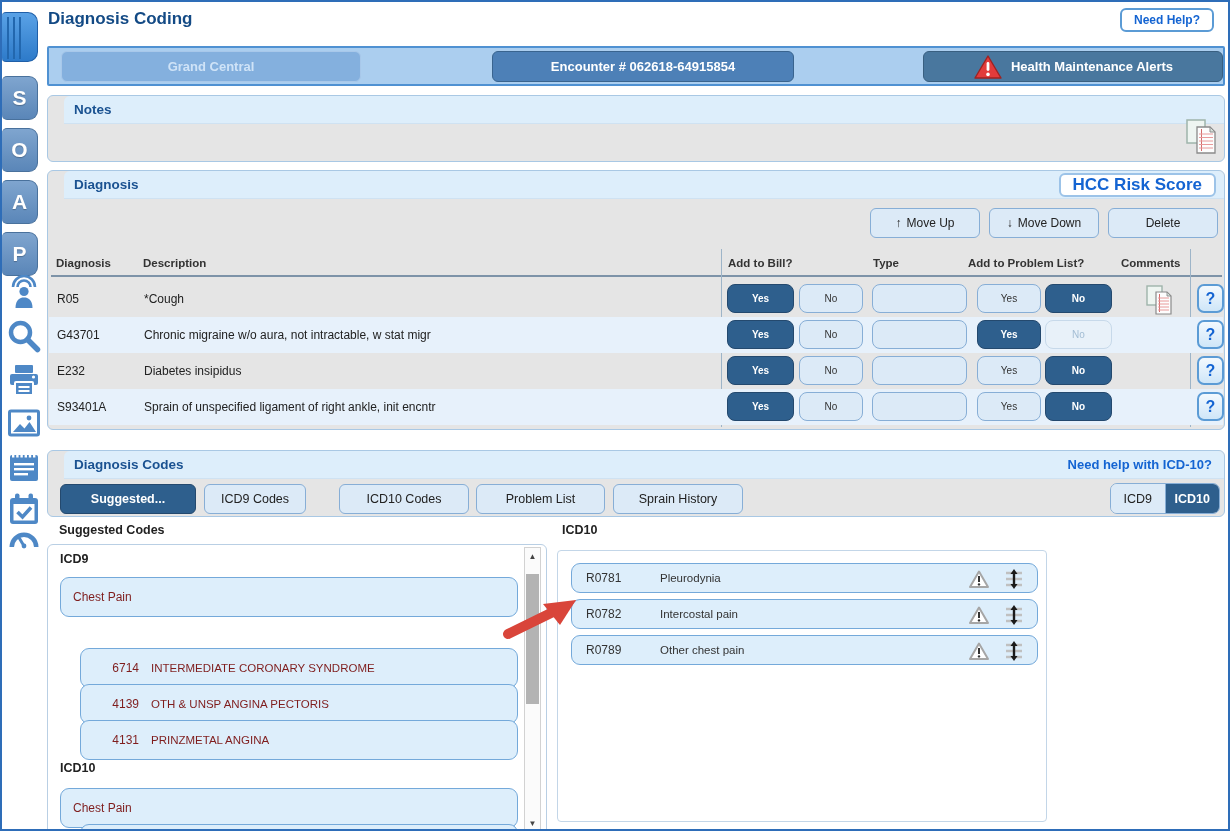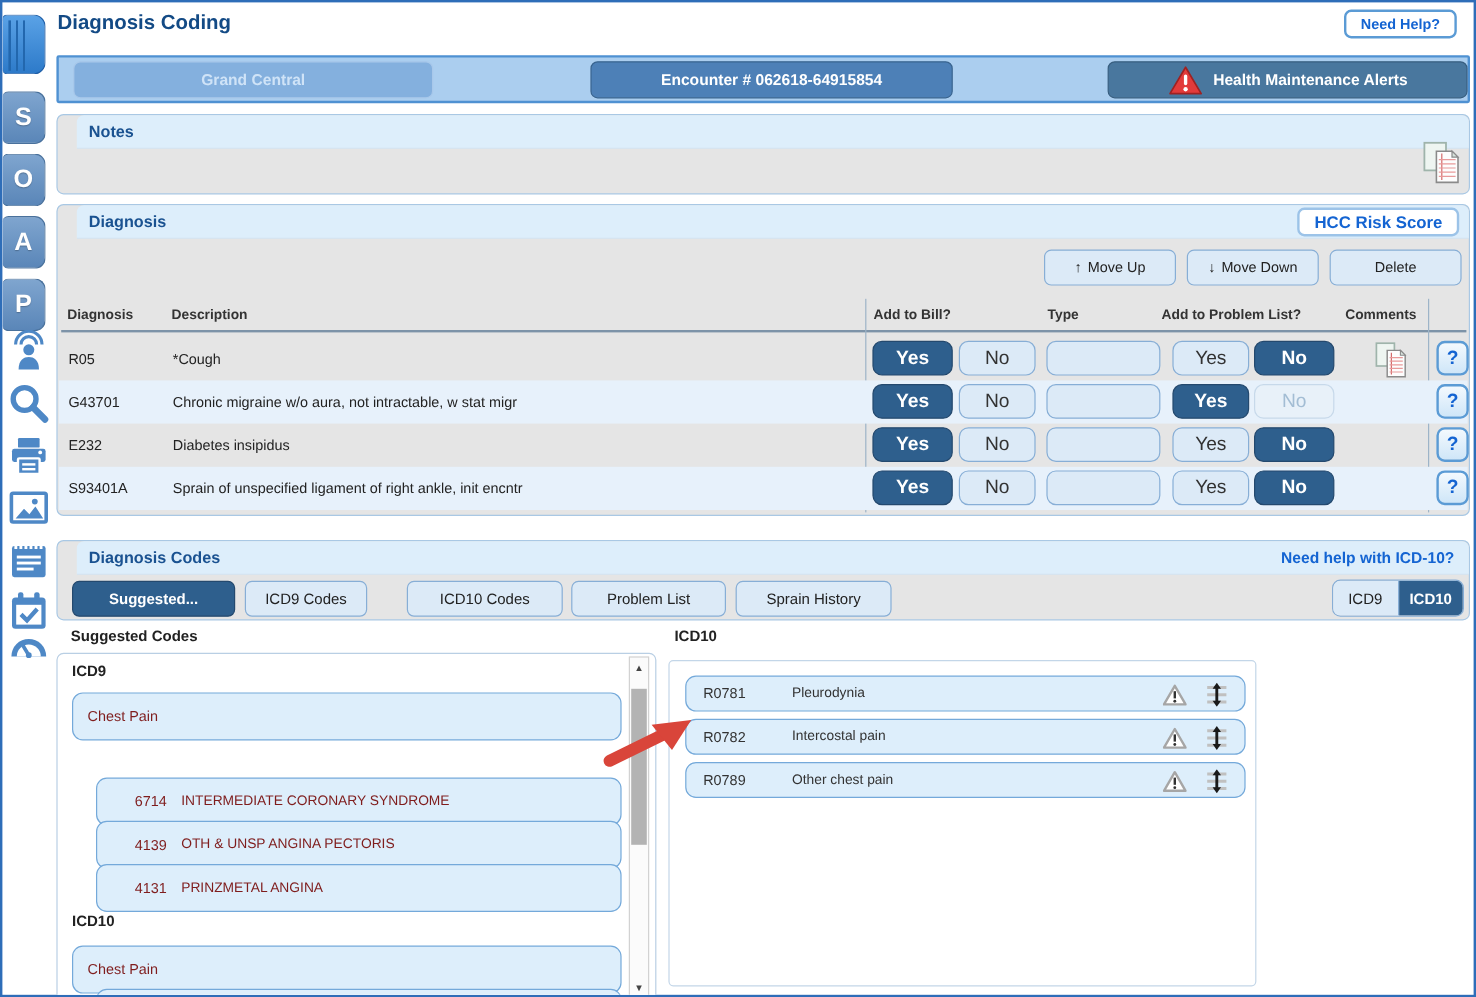--- a/index.html
+++ b/index.html
@@ -61,39 +61,39 @@
     padding:0 10px; color:#1a5291; font-weight:bold; font-size:13.5px;
   }
   
   .sec-notes { top:93px; height:67px; }
   .paste-icon { position:absolute; right:6px; bottom:2px; }
   
   .sec-diag { top:168px; height:260px; }
   .hcc-btn {
     position:absolute; right:8px; top:2px; height:24px; padding:0 12px;
     background:#fff; border:2px solid #9cc3e8; border-radius:6px;
-    color:#1464d2; font-weight:bold; font-size:14px; font-family:inherit; cursor:pointer;
+    color:#1464d2; font-weight:bold; font-size:17px; font-family:inherit; cursor:pointer;
   }
   .act-btn {
     position:absolute; top:37px; width:110px; height:30px;
     background:#dceaf7; border:1px solid #87aed6; border-radius:6px;
     color:#222; font-size:12px; font-family:inherit; cursor:pointer;
     display:flex; align-items:center; justify-content:center; gap:5px;
   }
   .col-head { position:absolute; top:86px; font-size:11.5px; font-weight:bold; color:#333; }
   .head-rule { position:absolute; left:3px; top:104px; width:1171px; height:0; border-top:2px solid #7d93a8; }
   .vdiv { position:absolute; top:78px; width:0; height:178px; border-left:1px solid #9db4c8; }
   .dx-row { position:absolute; left:1px; width:1174px; height:36px; }
   .dx-row.alt { background:#e7f1fb; }
   .cell-code { position:absolute; left:8px; top:11px; font-size:12px; color:#222; }
   .cell-desc { position:absolute; left:95px; top:11px; font-size:12px; color:#222; }
   .pill {
     position:absolute; top:3px; height:29px; border-radius:8px;
     display:flex; align-items:center; justify-content:center;
-    font-size:16px; cursor:pointer;
+    font-size:10px; cursor:pointer;
   }
   .btn-dark  { background:#2e5f8d; border:1px solid #24496e; color:#fff; font-weight:bold; }
   .btn-light { background:#dceaf7; border:1px solid #87aed6; color:#333; }
   .btn-disabled { background:#e8f1f9; border:1px solid #c7d9ea; color:#a3bdd4; }
   .bill-yes { left:678px; width:67px; }
   .bill-no  { left:750px; width:64px; }
   .type-box { left:823px; width:95px; background:#dceaf7; border:1px solid #87aed6; cursor:default; }
   .pl-yes   { left:928px; width:64px; }
   .pl-no    { left:996px; width:67px; }
   .cmt-icon { position:absolute; left:1096px; top:3px; }

